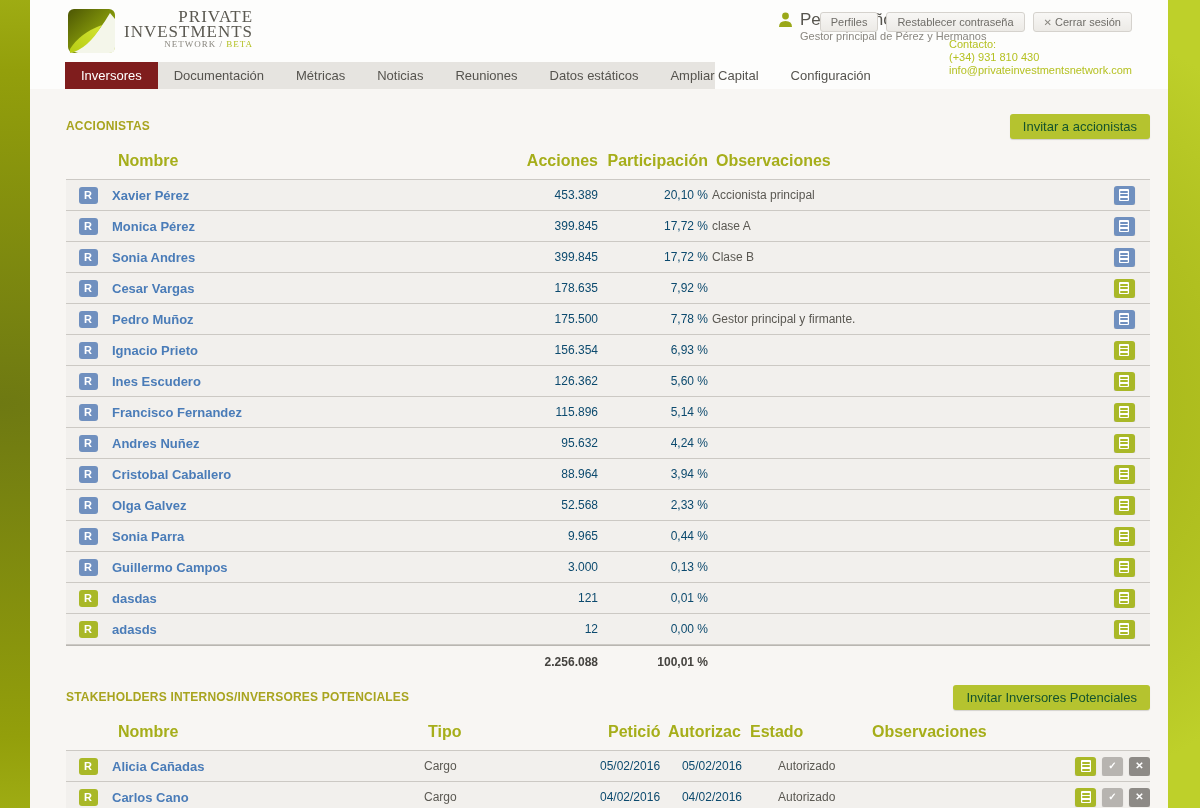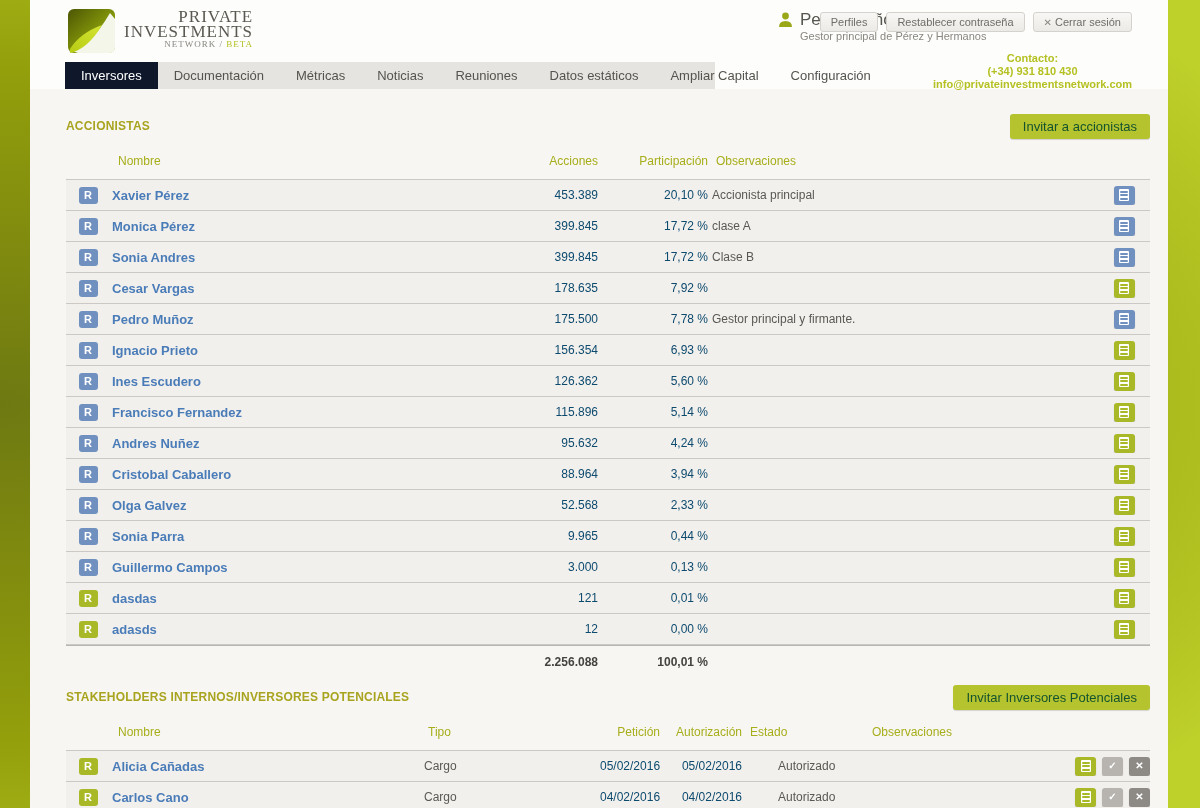--- a/index.html
+++ b/index.html
@@ -17,28 +17,28 @@
   .logo-sub .beta{color:#b3c022;}
   .user{position:absolute;left:748px;top:10px;display:flex;}
   .user-icon{margin-top:2px;}
   .user-texts{margin-left:7px;}
   .user-name{font-size:17px;color:#57554f;line-height:19px;}
   .user-role{font-size:11px;color:#8a8780;line-height:14px;}
   .hdr-buttons{position:absolute;right:36px;top:12px;display:flex;gap:8px;}
   .hdr-btn{font-size:11px;color:#6f6d68;background:linear-gradient(#f8f7f5,#eceae6);
            border:1px solid #d5d2cd;border-radius:3px;padding:3px 10px;cursor:pointer;white-space:nowrap;}
   .hdr-btn .x{color:#8a8780;font-size:10px;margin-right:3px;}
-  .contact{position:absolute;right:36px;top:52px;text-align:center;font-size:11px;line-height:13px;color:#b5c122;font-weight:bold;}
+  .contact{position:absolute;right:36px;top:38px;text-align:left;font-size:11px;line-height:13px;color:#b5c122;}
   .contact a{color:#b5c122;text-decoration:none;}
 
   
   .nav-wrap{height:27px;background:#fdfdfc;}
   .nav-bar{margin-left:35px;width:650px;height:27px;background:#e6e4e0;display:flex;}
   .tab{font-size:13px;color:#55534e;line-height:27px;padding:0 16px;cursor:pointer;white-space:nowrap;}
-  .tab.active{background:#0f172a;color:#fff;}
+  .tab.active{background:#7f1d1d;color:#fff;}
 
   
   .content{padding:0 18px 0 36px;}
   .section-head{display:flex;justify-content:space-between;align-items:center;height:26px;margin-top:24px;}
   .section-head.second{margin-top:6px;}
   .section-title{font-size:12px;font-weight:bold;color:#a8a41f;letter-spacing:.2px;}
   .invite-btn{background:#b5c32f;color:#14532d;font-size:13px;border:none;border-radius:3px;
               padding:5px 13px;cursor:pointer;box-shadow:0 1px 1px rgba(0,0,0,.15);}
 
   .acc-grid{display:grid;grid-template-columns:44px 380px 108px 110px 1fr 52px;align-items:center;}
@@ -46,21 +46,21 @@
   .thead{height:20px;margin-top:12px;font-size:12px;font-weight:bold;color:#a6ae1a;}
   .rows{margin-top:8px;}
   .row{height:30px;background:#f2f0ed;border-top:1px solid #ccc9c4;}
   .rows .row:last-child{border-bottom:1px solid #ccc9c4;}
   .cell{overflow:hidden;white-space:nowrap;}
   .name-cell{padding-left:2px;}
   .name-link{font-size:13px;font-weight:bold;color:#4a7cb8;text-decoration:none;cursor:pointer;}
   .num-cell{text-align:right;font-size:12px;color:#0c4a6e;}
   .obs-cell{padding-left:4px;font-size:12px;color:#5a5852;}
   .pad36{padding-left:36px;}
-  .cell.th{color:#a6ae1a;font-size:12px;font-weight:normal;padding-left:8px;}
+  .cell.th{color:#a6ae1a;font-size:16px;font-weight:bold;padding-left:8px;}
   .icon-cell{display:flex;justify-content:center;}
   .icons-cell{display:flex;justify-content:flex-end;gap:6px;}
 
   .rbadge{display:inline-block;width:19px;height:17px;border-radius:3px;color:#fff;font-size:11px;
           font-weight:bold;text-align:center;line-height:17px;}
   .rbadge.blue{background:#7090bf;}
   .rbadge.green{background:#a9b827;}
 
   .icon-btn{display:inline-flex;align-items:center;justify-content:center;width:21px;height:19px;
             border-radius:3px;cursor:pointer;box-shadow:0 1px 1px rgba(0,0,0,.2);}

